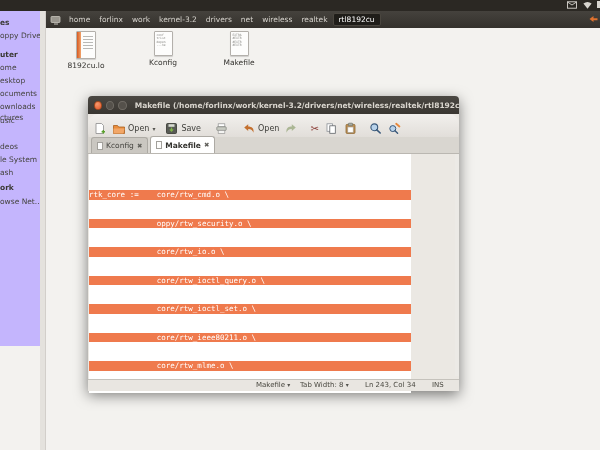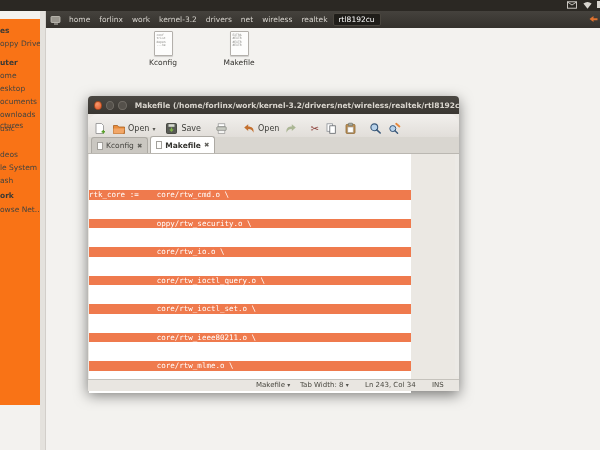--- a/index.html
+++ b/index.html
@@ -6,21 +6,21 @@
   body{width:600px;height:450px;position:relative;overflow:hidden;
        background:#f3f2ef;font-family:"DejaVu Sans",sans-serif;
        -webkit-font-smoothing:antialiased;}
   .abs{position:absolute;}
 
   
   #top-panel{left:0;top:0;width:600px;height:11px;background:#2b2823;}
   .tray{position:absolute;top:1px;}
 
   
-  #sidebar{left:0;top:11px;width:40px;height:386px;background:#f97316;overflow:hidden;margin-top:8px;}
+  #sidebar{left:0;top:11px;width:40px;height:335px;background:#c4b5fd;overflow:hidden;}
   #sidebar-scroll{left:40px;top:11px;width:5px;height:439px;background:#e4e2dd;border-right:1px solid #d2cfca;}
   .side-item{position:absolute;left:0;white-space:nowrap;font-size:7.5px;line-height:9px;color:#45443f;}
   .side-item.hdr{font-weight:bold;color:#3a3934;}
 
   
   #pathbar{left:46px;top:11px;width:554px;height:17px;
            background:linear-gradient(#45423d,#34312c);
            display:flex;align-items:center;padding-left:4px;box-sizing:border-box;}
   .crumb{font-size:7.5px;color:#d6d3cd;padding:2px 4px;margin-right:1px;white-space:nowrap;border-radius:2px;}
   .crumb.active{background:#1f1d19;color:#ffffff;border:1px solid #4a463f;padding:1px 5px;}
@@ -122,20 +122,33 @@
   <span class="crumb">net</span>
   <span class="crumb">wireless</span>
   <span class="crumb">realtek</span>
   <span class="crumb active">rtl8192cu</span>
 </div>
 <svg id="path-scroll" class="abs" width="10" height="10">
   <path d="M9.5 4.2H5.5V2L1.5 5l4 3V6.2h4z" fill="#e0722f"></path>
 </svg>
 
 <div id="content" class="abs">
+  <div class="file" style="left:17px">
+    <div class="page-icon" style="height:26px;width:18px">
+      <div class="lo-stripe"></div>
+      <div class="page-lines">
+          <div></div>
+          <div></div>
+          <div></div>
+          <div></div>
+          <div></div>
+        </div>
+    </div>
+    <div class="file-label">8192cu.lo</div>
+  </div>
   <div class="file" style="left:94px">
     <div class="page-icon">
       <div class="micro">conf
 trist
 depen
 ---he</div>
     </div>
     <div class="file-label">Kconfig</div>
   </div>
   <div class="file" style="left:170px">

